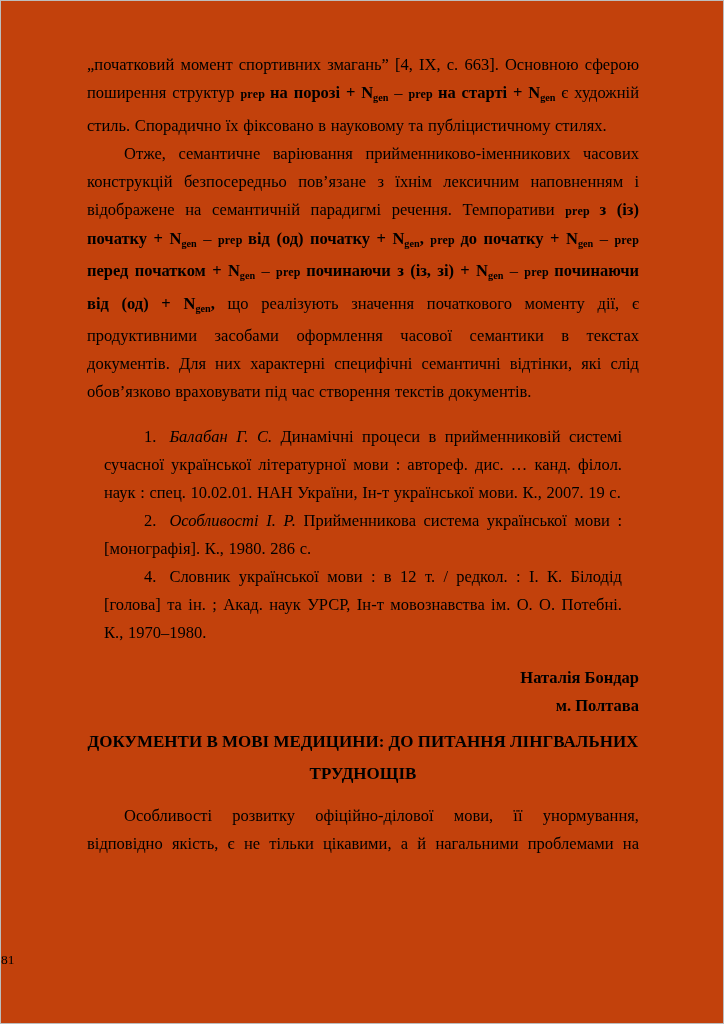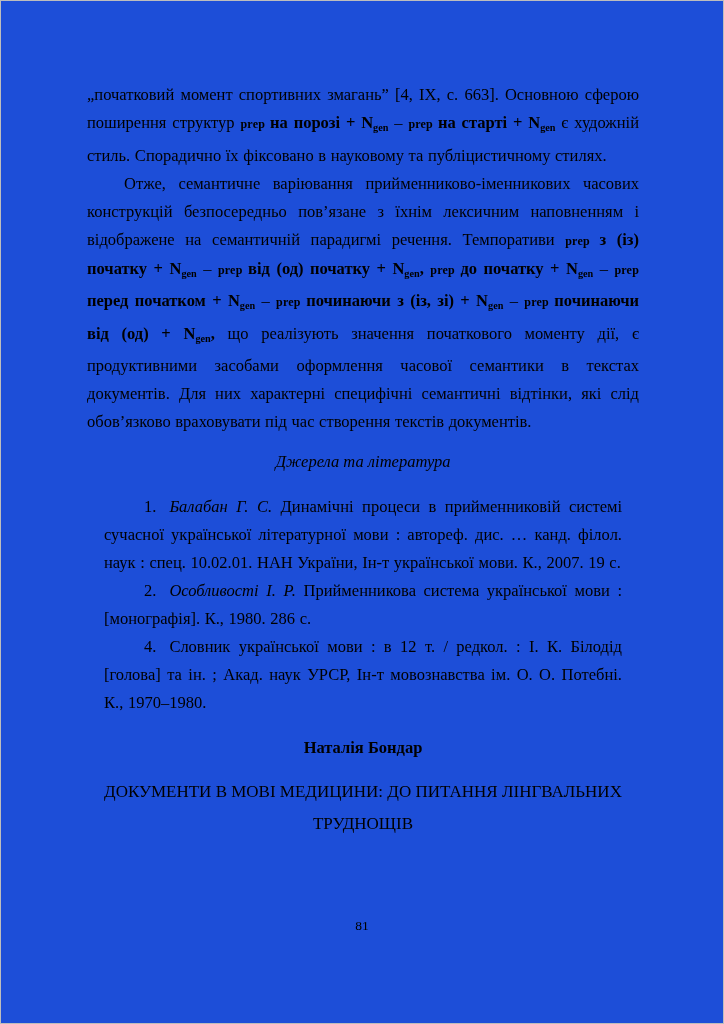--- a/index.html
+++ b/index.html
@@ -5,23 +5,23 @@
   html, body {
     margin: 0;
     padding: 0;
     background: #ffffff;
   }
   .page {
     position: relative;
     width: 724px;
     height: 1024px;
     box-sizing: border-box;
-    background: #1d4ed8;
+    background: #c2410c;
     border: 1px solid #bdbdbd;
-    padding: 80px 84px 0 86px;
+    padding: 50px 84px 0 86px;
     overflow: hidden;
     font-family: "Liberation Serif", serif;
     font-size: 16.5px;
     line-height: 28px;
     color: #000000;
   }
   .para {
     margin: 0;
     word-spacing: 0.5px;
   }
@@ -38,66 +38,67 @@
     font-style: italic;
     font-weight: normal;
     font-size: 16.5px;
     line-height: 28px;
   }
   .references { margin: 17px; }
   .ref { text-indent: 40px; }
   .refnum { margin-right: 13px; }
   .author-block {
     margin: 14px 0 0 0;
-    text-align: center;
+    text-align: right;
     font-weight: bold;
   }
   .author-line { margin: 0; }
   .article-title {
-    margin: 14px 0 12px 0;
+    margin: 6px 0 12px 0;
     text-align: center;
-    font-weight: normal;
+    font-weight: bold;
     font-size: 17px;
     line-height: 32px;
   }
   .page-number {
     position: absolute;
     left: 0;
     right: 0;
-    bottom: 88px;
-    text-align: center;
+    bottom: 54px;
+    text-align: left;
     font-size: 13.5px;
     line-height: 18px;
   }
 </style>
 </head>
 <body>
 
 <div class="page">
 
   <p class="para just"><span>„початковий момент спортивних змагань” [4, ІХ, с. 663]. Основною сферою поширення структур </span><span class="b sm">prep </span><span class="b">на порозі + N</span><span class="b sub">gen</span><span> – </span><span class="b sm">prep </span><span class="b">на старті + N</span><span class="b sub">gen</span><span> є художній стиль. Спорадично їх фіксовано в науковому та публіцистичному стилях.</span></p>
 
   <p class="para just indent"><span>Отже, семантичне варіювання прийменниково-іменникових часових конструкцій безпосередньо пов’язане з їхнім лексичним наповненням і відображене на семантичній парадигмі речення. Темпоративи </span><span class="b sm">prep </span><span class="b">з (із) початку + N</span><span class="b sub">gen</span><span> – </span><span class="b sm">prep </span><span class="b">від (од) початку + N</span><span class="b sub">gen</span><span class="b">, </span><span class="b sm">prep </span><span class="b">до початку + N</span><span class="b sub">gen</span><span> – </span><span class="b sm">prep </span><span class="b">перед початком + N</span><span class="b sub">gen</span><span> – </span><span class="b sm">prep </span><span class="b">починаючи з (із, зі) + N</span><span class="b sub">gen</span><span> – </span><span class="b sm">prep </span><span class="b">починаючи від (од) + N</span><span class="b sub">gen</span><span class="b">,</span><span> що реалізують значення початкового моменту дії, є продуктивними засобами оформлення часової семантики в текстах документів. Для них характерні специфічні семантичні відтінки, які слід обов’язково враховувати під час створення текстів документів.</span></p>
 
-  <p class="sources-heading">Джерела та література</p>
 
   <div class="references">
     <p class="para just ref">
       <span class="refnum">1.</span><span><span class="i">Балабан Г. С. </span><span>Динамічні процеси в прийменниковій системі сучасної української літературної мови : автореф. дис. … канд. філол. наук : спец. 10.02.01. НАН України, Ін-т української мови. К., 2007. 19 с.</span></span>
     </p>
     <p class="para just ref">
       <span class="refnum">2.</span><span><span class="i">Особливості І. Р. </span><span>Прийменникова система української мови : [монографія]. К., 1980. 286 с.</span></span>
     </p>
     <p class="para just ref">
       <span class="refnum">4.</span><span><span>Словник української мови : в 12 т. / редкол. : І. К. Білодід [голова] та ін. ; Акад. наук УРСР, Ін-т мовознавства ім. О. О. Потебні. К., 1970–1980.</span></span>
     </p>
   </div>
 
   <div class="author-block">
     <p class="author-line">Наталія Бондар</p>
+    <p class="author-line">м. Полтава</p>
   </div>
 
   <h1 class="article-title">ДОКУМЕНТИ В МОВІ МЕДИЦИНИ: ДО ПИТАННЯ ЛІНГВАЛЬНИХ ТРУДНОЩІВ</h1>
 
+  <p class="para just indent justify-last"><span>Особливості розвитку офіційно-ділової мови, її унормування, відповідно якість, є не тільки цікавими, а й нагальними проблемами на</span></p>
 
   <div class="page-number">81</div>
 
 </div>
 
 </body></html>

